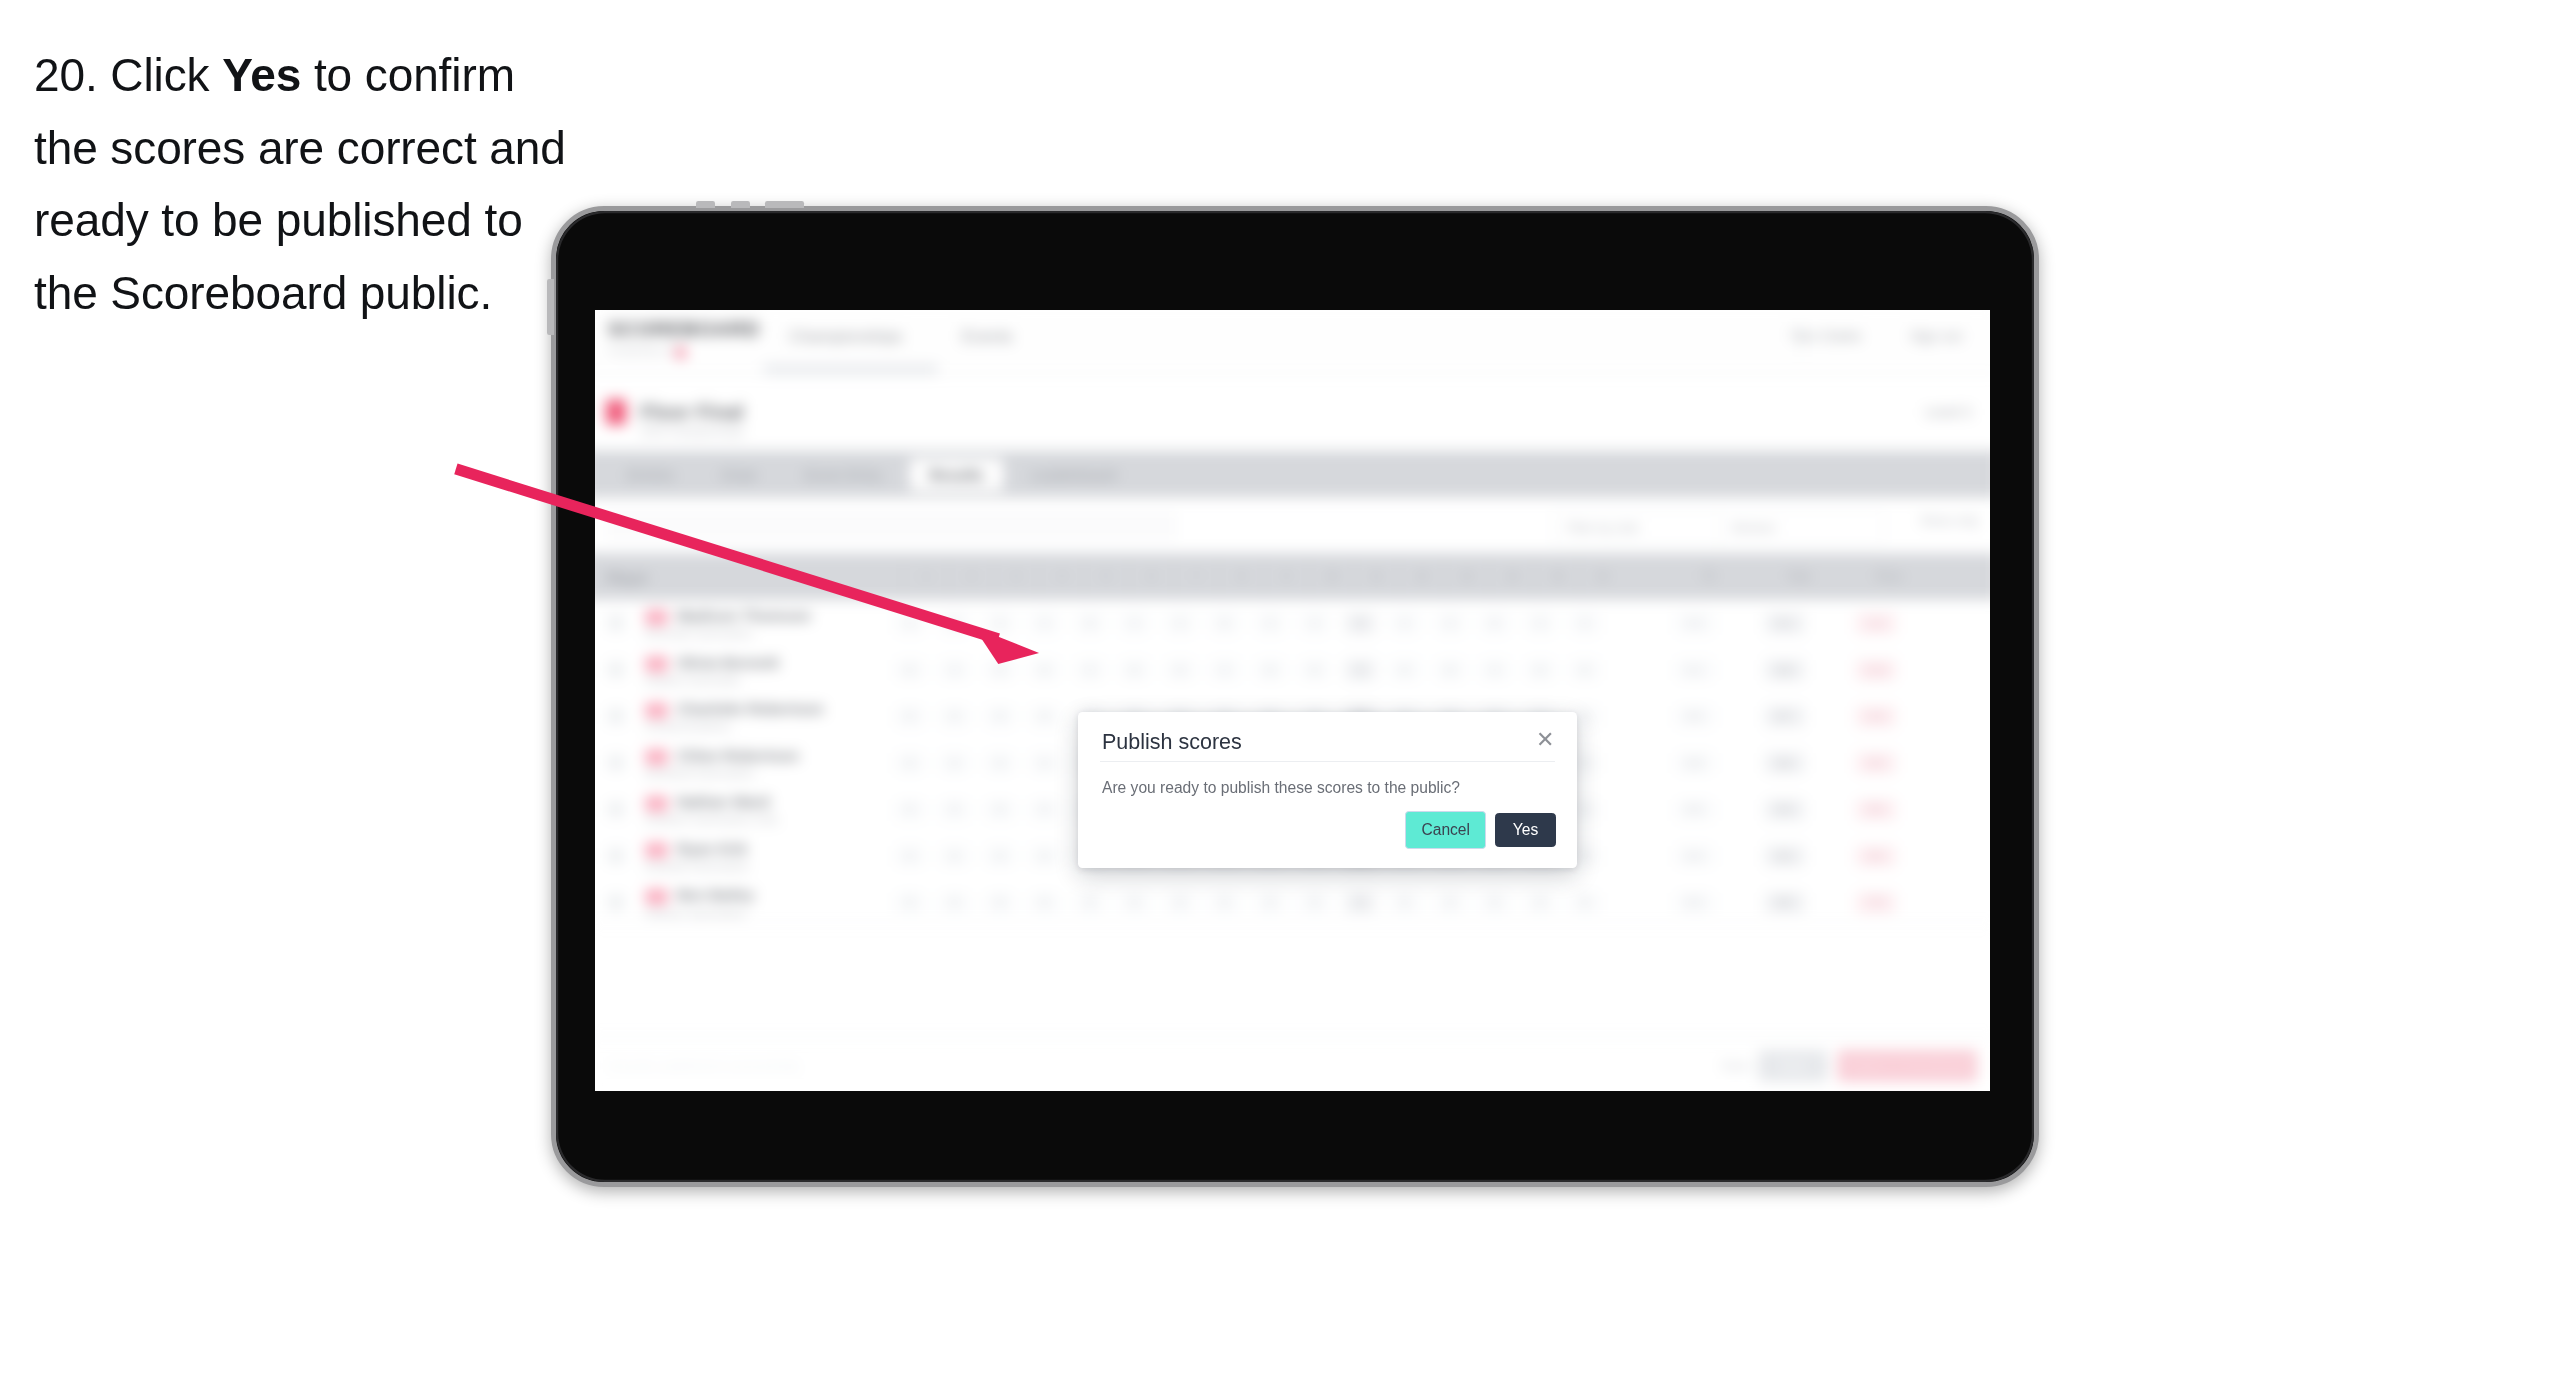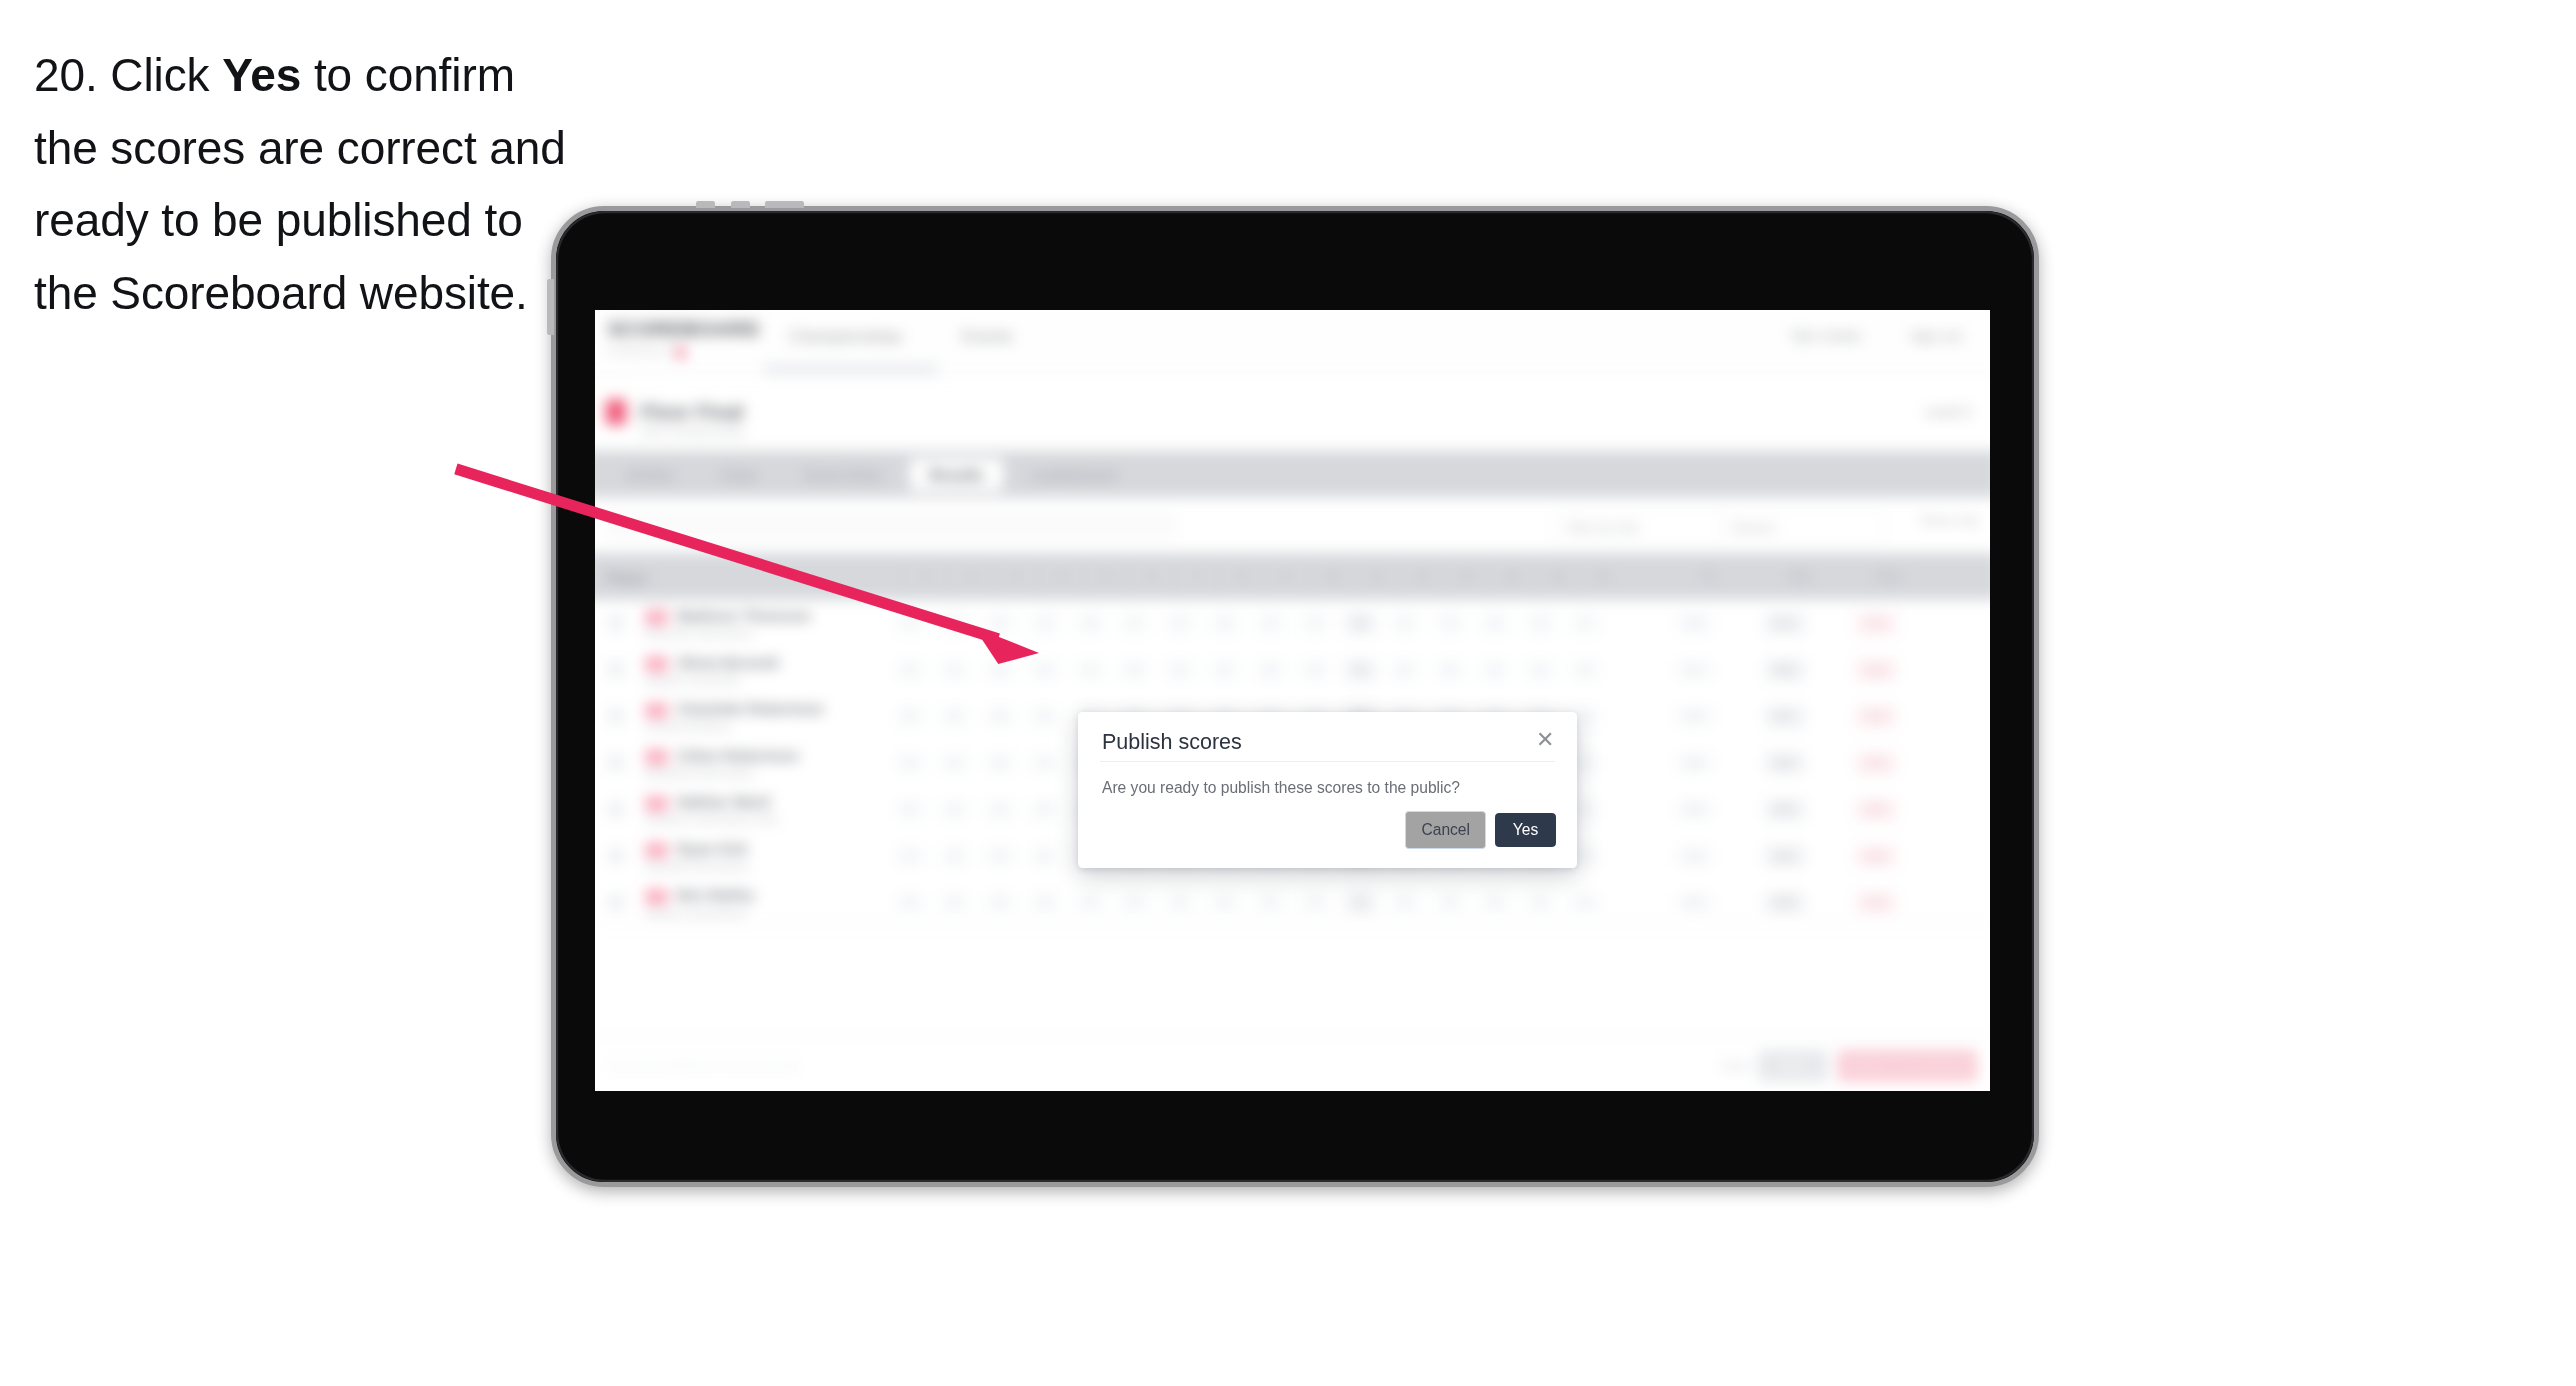--- a/index.html
+++ b/index.html
@@ -331,21 +331,21 @@
   .btn {
     height: 34px;
     border-radius: 3.7px;
     display: flex; align-items: center; justify-content: center;
     font-size: 15.6px;
     cursor: pointer;
     box-sizing: border-box;
   }
   .btn-cancel {
     min-width: 80px; padding: 18px 15px;
-    background: #a3a3a3;
+    background: #5eead4;
     color: #3b4250;
     border: 0.7px solid #cdd9ec;
   }
   .btn-yes {
     min-width: 61px; padding: 0 15px;
     background: #2e394b;
     color: #ffffff;
     border: 0.7px solid #2e394b;
   }
 
@@ -357,21 +357,21 @@
     pointer-events: none;
   }
 </style>
 </head>
 <body>
 
 <div class="instruction">
   <span>20.</span>
   <span>Click</span>
   <b>Yes</b>
-  <span>to confirm the scores are correct and ready to be published to the Scoreboard website.</span>
+  <span>to confirm the scores are correct and ready to be published to the Scoreboard public.</span>
 </div>
 
 <div class="tablet">
   <div class="tablet-inner-edge"></div>
   <div class="nub n1"></div>
   <div class="nub n2"></div>
   <div class="nub n3"></div>
   <div class="side-btn"></div>
 
   <div class="cam c1"></div>

